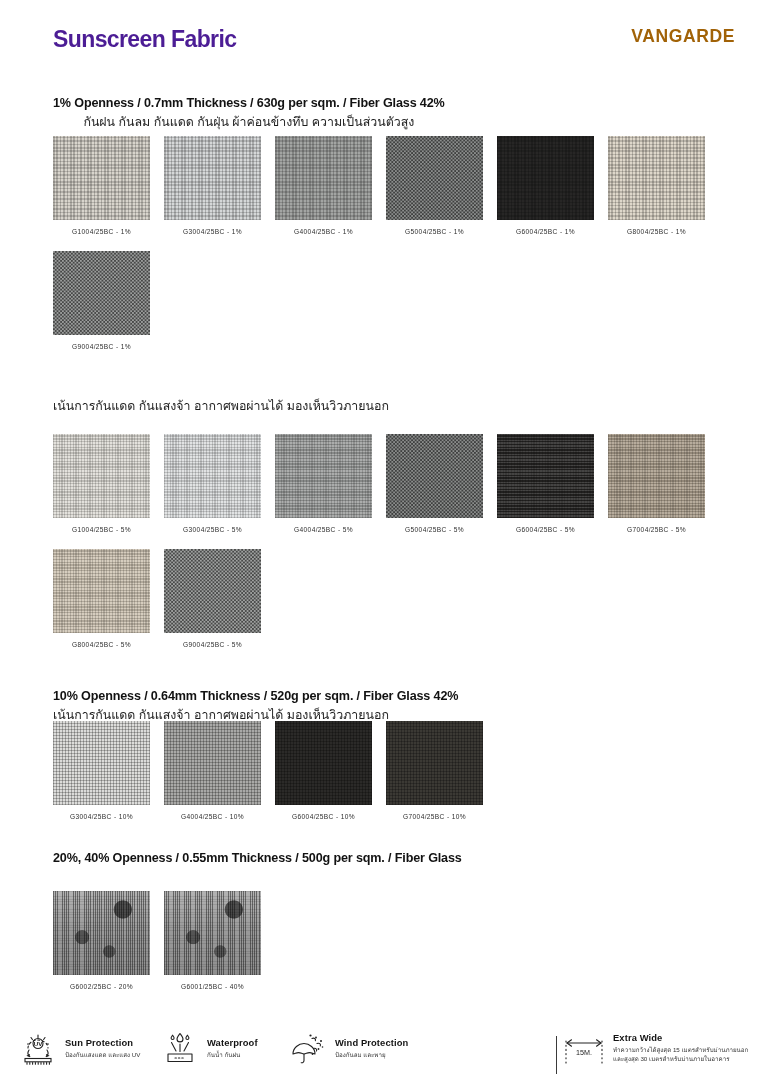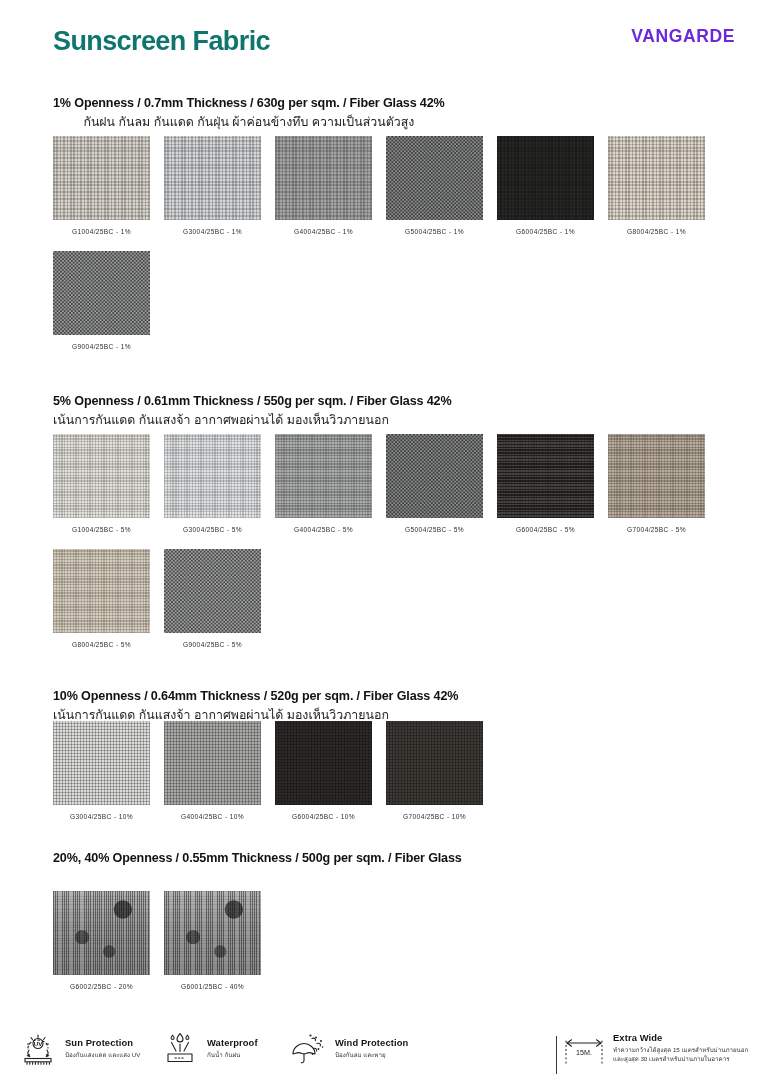--- a/index.html
+++ b/index.html
@@ -11,27 +11,27 @@
     overflow: hidden;
   }
   .page { position: relative; width: 768px; height: 1086px; background:#fff; }
 
   
   .header {
     position: absolute; left: 0; top: 0; width: 768px; height: 80px;
   }
   .page-title {
     position: absolute; left: 53px; top: 26px;
-    font-size: 27px; font-weight: bold; letter-spacing: -0.6px;
-    color: #0f766e;
+    font-size: 23px; font-weight: bold; letter-spacing: -0.6px;
+    color: #4c1d95;
   }
   .brand-logo {
     position: absolute; right: 33px; top: 26px;
     font-size: 17.5px; font-weight: bold; letter-spacing: 0.6px;
-    color: #6d28d9;
+    color: #a16207;
   }
 
   
   .section { position: absolute; left: 0; width: 768px; }
   .sec-head { position: absolute; left: 53px; }
   .sec-title {
     font-size: 12.6px; font-weight: bold; color: #121212;
     letter-spacing: -0.15px; white-space: nowrap;
   }
   .sec-sub {
@@ -154,21 +154,20 @@
         </div>
         <div class="sw-row" style="top: 155px;">
           <div class="sw-cell">
             <div class="sw-img wv wv-chk" style="background-color: rgb(155, 157, 156);"></div>
             <div class="sw-label">G9004/25BC - 1%</div>
           </div>
         </div>
       </div>
       <div class="section" style="top: 394px;">
         <div class="sec-head" style="top: 0px;">
-          <div class="sec-title">5% Openness / 0.61mm Thickness / 550g per sqm. / Fiber Glass 42%</div>
           <div class="sec-sub">เน้นการกันแดด กันแสงจ้า อากาศพอผ่านได้ มองเห็นวิวภายนอก</div>
         </div>
         <div class="sw-row" style="top: 40px;">
           <div class="sw-cell">
             <div class="sw-img wv wv-b" style="background-color: rgb(222, 220, 214);"></div>
             <div class="sw-label">G1004/25BC - 5%</div>
           </div>
           <div class="sw-cell">
             <div class="sw-img wv wv-b" style="background-color: rgb(220, 222, 223);"></div>
             <div class="sw-label">G3004/25BC - 5%</div>

